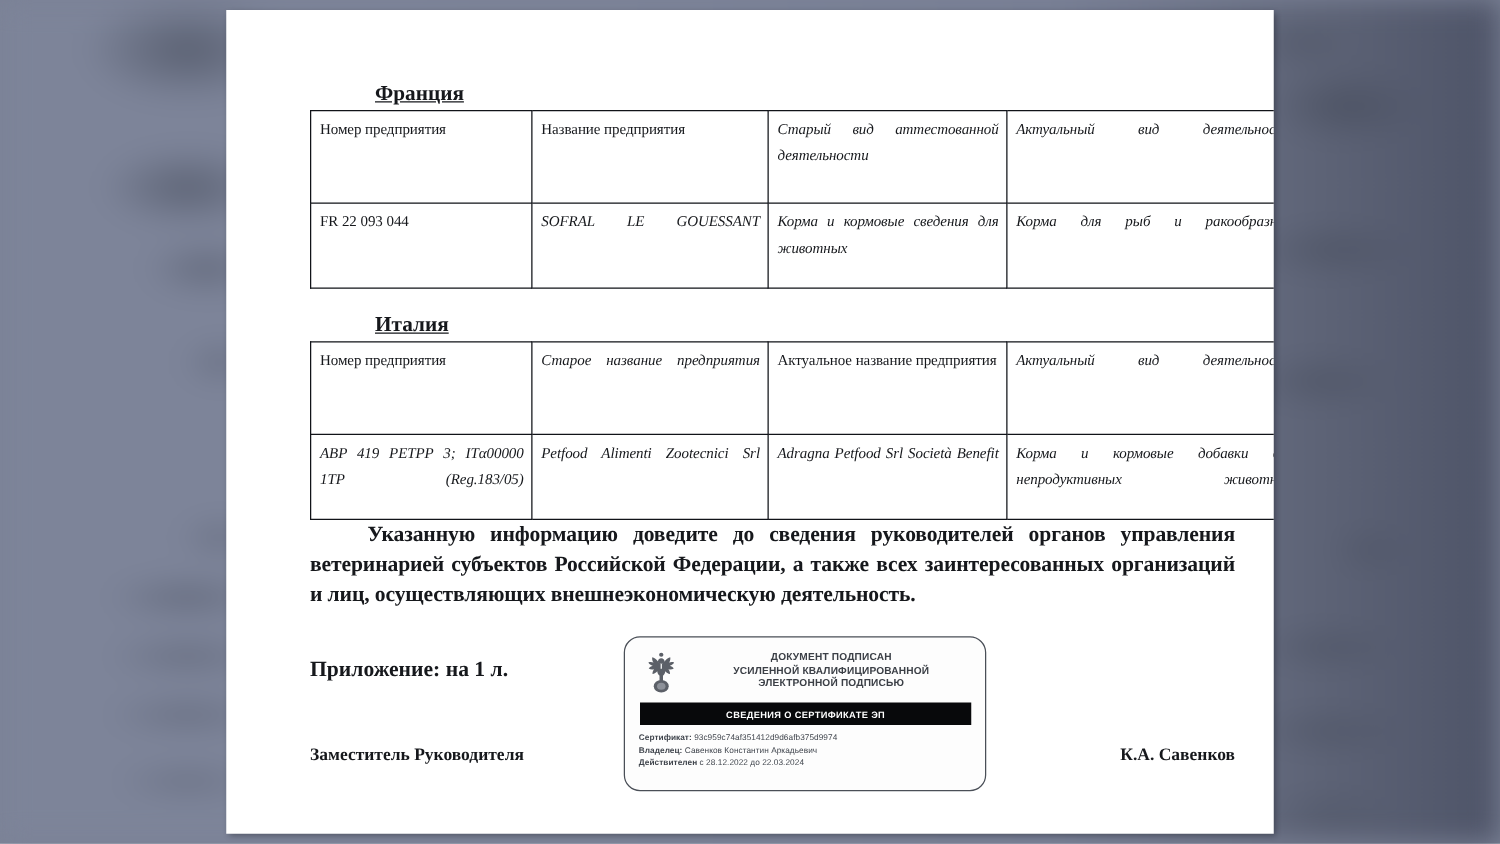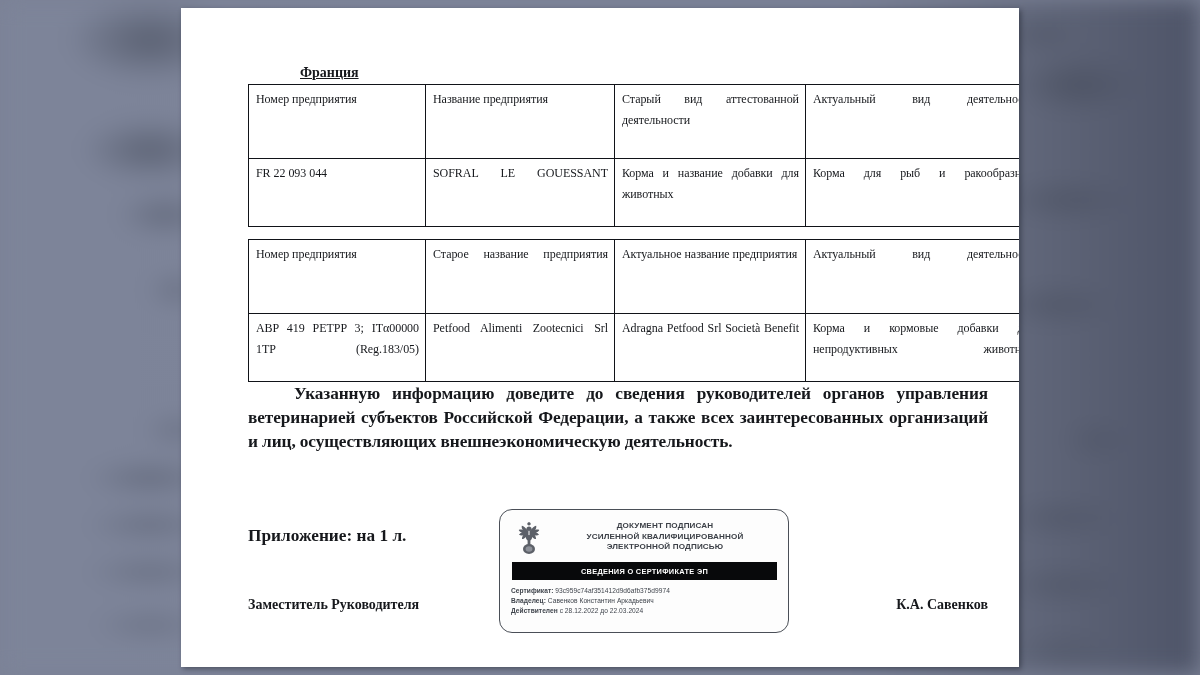--- a/index.html
+++ b/index.html
@@ -65,21 +65,21 @@
     line-height: 24px;
     text-align: justify;
     color: #16181c;
     margin: 0;
     text-indent: 46px;
     font-weight: 600;
     letter-spacing: -0.1px;
   }
 
   .country {
-    font-size: 14px;
+    font-size: 17px;
     font-weight: 700;
     text-decoration: underline;
     color: #16181c;
     margin: 7px 0 3px 52px;
   }
 
   
   table.doc-table {
     border-collapse: collapse;
     width: 737px;
@@ -91,21 +91,21 @@
     vertical-align: top;
     padding: 4px 6px 5px 7px;
     font-size: 12px;
     line-height: 21px;
     color: #16181c;
     text-align: justify;
     text-align-last: left;
     letter-spacing: -0.05px;
     hyphens: none;
   }
-  table.doc-table td.jst { text-align: justify; text-align-last: justify; }
+  table.doc-table td.jst { text-align: justify; text-align-last: justify; font-style: italic; }
   table.doc-table .c1 { width: 163px; }
   table.doc-table .c2 { width: 175px; }
   table.doc-table .c3 { width: 177px; }
   table.doc-table .c4 { width: 222px; }
 
   .tbl-head td { height: 64px; }
   .tbl-body td { height: 58px; }
 
   .spacer-italy { height: 12px; }
 
@@ -213,28 +213,29 @@
       <tbody>
         <tr class="tbl-head">
           <td class="c1">Номер предприятия</td>
           <td class="c2">Название предприятия</td>
           <td class="c3 jst">Старый вид аттестованной деятельности</td>
           <td class="c4 jst">Актуальный вид деятельности</td>
         </tr>
         <tr class="tbl-body">
           <td class="c1">FR 22 093 044</td>
           <td class="c2 jst">SOFRAL LE GOUESSANT</td>
-          <td class="c3 jst">Корма и название добавки для животных</td>
+          <td class="c3 jst">Корма и кормовые сведения для животных</td>
           <td class="c4 jst">Корма для рыб и ракообразных</td>
         </tr>
       </tbody>
     </table>
 
     <div class="spacer-italy"></div>
 
+    <div class="country">Италия</div>
 
     <table class="doc-table">
       <tbody>
         <tr class="tbl-head">
           <td class="c1">Номер предприятия</td>
           <td class="c2 jst">Старое название предприятия</td>
           <td class="c3">Актуальное название предприятия</td>
           <td class="c4 jst">Актуальный вид деятельности</td>
         </tr>
         <tr class="tbl-body">

